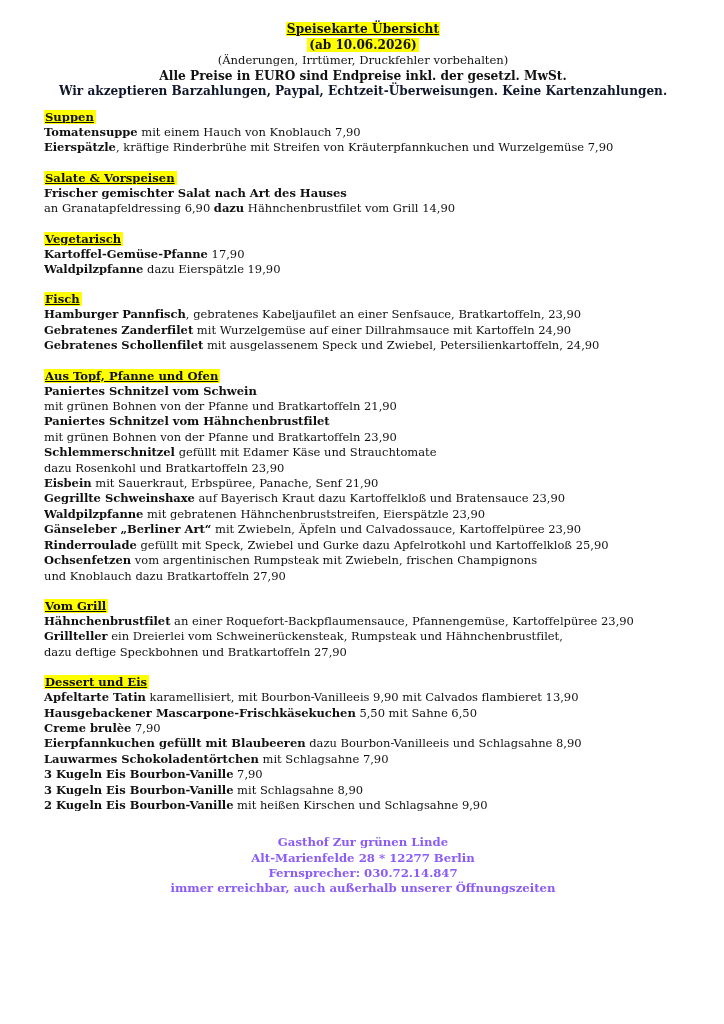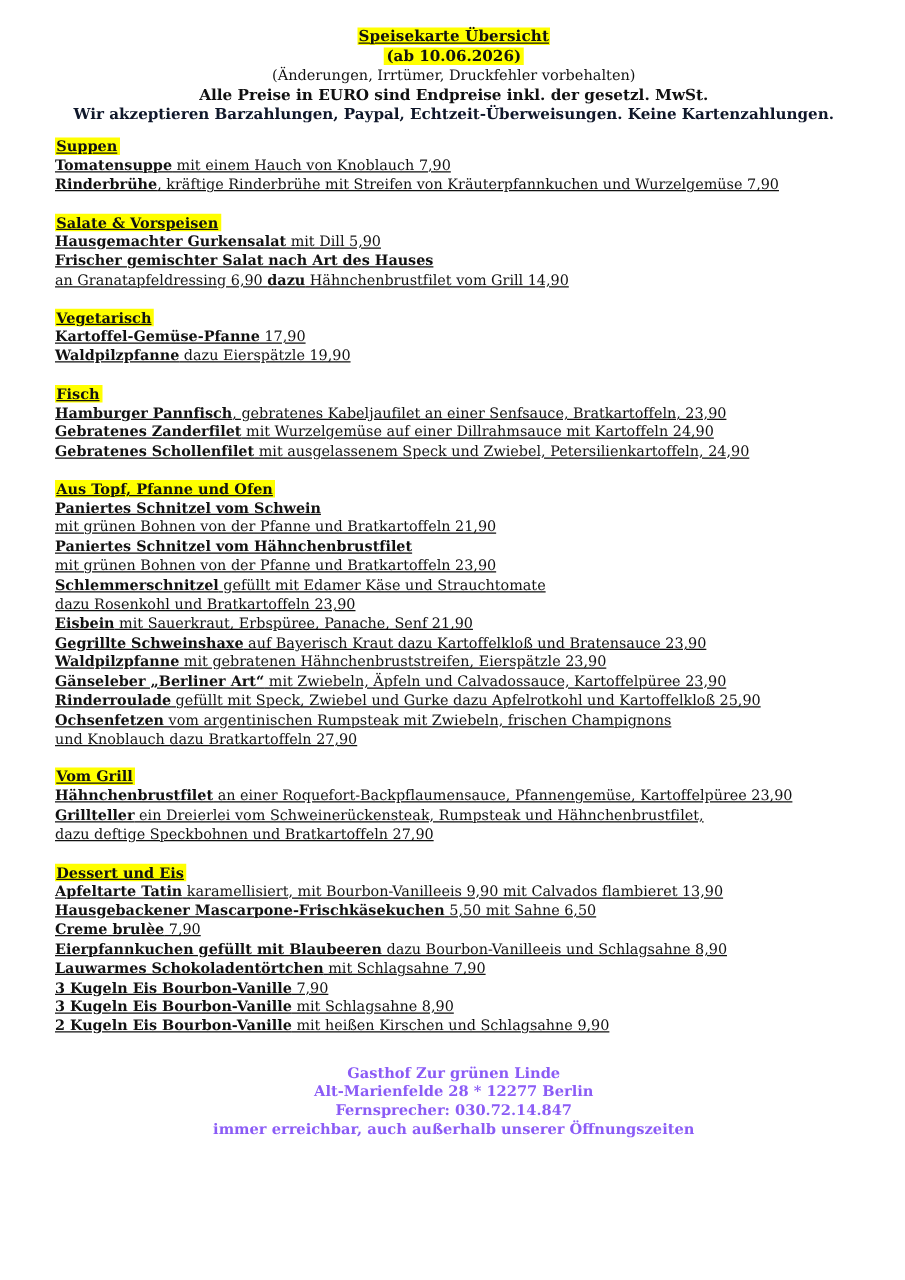--- a/index.html
+++ b/index.html
@@ -81,21 +81,20 @@
     text-underline-offset: 1px;
     margin-bottom: 1px;
     white-space: nowrap;
   }
 
   .item-line {
     font-size: 11.5px;
     line-height: 15.4px;
     white-space: nowrap;
     letter-spacing: -0.01px;
-    text-decoration: underline;
   }
   .item-line b { font-weight: bold; }
 
   
   .footer {
     margin-top: 22px;
     text-align: center;
     color: #8b5cf6;
   }
   .footer-line {
@@ -112,22 +111,22 @@
 
   <div class="header">
     <div class="header-line hl-title"><span class="mark">Speisekarte Übersicht</span></div>
     <div class="header-line hl-date"><span class="mark">(ab 10.06.2026)</span></div>
     <div class="header-line hl-reg">(Änderungen, Irrtümer, Druckfehler vorbehalten)</div>
     <div class="header-line hl-bold">Alle Preise in EURO sind Endpreise inkl. der gesetzl. MwSt.</div>
     <div class="header-line hl-red">Wir akzeptieren Barzahlungen, Paypal, Echtzeit-Überweisungen. Keine Kartenzahlungen.</div>
   </div>
 
   <div id="sections-root">
-      <div class="section"><div class="section-head">Suppen</div><div class="item-line"><b>Tomatensuppe</b><span> mit einem Hauch von Knoblauch 7,90</span></div><div class="item-line"><b>Rinderbrühe</b><span>, kräftige Rinderbrühe mit Streifen von Kräuterpfannkuchen und Wurzelgemüse 7,90</span></div></div>
-      <div class="section"><div class="section-head">Salate &amp; Vorspeisen</div><div class="item-line"><b>Hausgemachter Gurkensalat</b><span> mit Dill 5,90</span></div><div class="item-line"><b>Frischer gemischter Salat nach Art des Hauses</b></div><div class="item-line"><span>an Granatapfeldressing  6,90 </span><b>dazu</b><span> Hähnchenbrustfilet vom Grill 14,90</span></div></div>
+      <div class="section"><div class="section-head">Suppen</div><div class="item-line"><b>Tomatensuppe</b><span> mit einem Hauch von Knoblauch 7,90</span></div><div class="item-line"><b>Eierspätzle</b><span>, kräftige Rinderbrühe mit Streifen von Kräuterpfannkuchen und Wurzelgemüse 7,90</span></div></div>
+      <div class="section"><div class="section-head">Salate &amp; Vorspeisen</div><div class="item-line"><b>Frischer gemischter Salat nach Art des Hauses</b></div><div class="item-line"><span>an Granatapfeldressing  6,90 </span><b>dazu</b><span> Hähnchenbrustfilet vom Grill 14,90</span></div></div>
       <div class="section"><div class="section-head">Vegetarisch</div><div class="item-line"><b>Kartoffel-Gemüse-Pfanne</b><span> 17,90</span></div><div class="item-line"><b>Waldpilzpfanne</b><span> dazu Eierspätzle 19,90</span></div></div>
       <div class="section"><div class="section-head">Fisch</div><div class="item-line"><b>Hamburger Pannfisch</b><span>, gebratenes Kabeljaufilet an einer Senfsauce, Bratkartoffeln, 23,90</span></div><div class="item-line"><b>Gebratenes Zanderfilet</b><span> mit Wurzelgemüse auf einer Dillrahmsauce mit Kartoffeln 24,90</span></div><div class="item-line"><b>Gebratenes Schollenfilet</b><span> mit ausgelassenem Speck und Zwiebel, Petersilienkartoffeln, 24,90</span></div></div>
       <div class="section"><div class="section-head">Aus Topf, Pfanne und Ofen</div><div class="item-line"><b>Paniertes Schnitzel vom Schwein</b></div><div class="item-line"><span>mit grünen Bohnen von der Pfanne und Bratkartoffeln 21,90</span></div><div class="item-line"><b>Paniertes Schnitzel vom Hähnchenbrustfilet</b></div><div class="item-line"><span>mit grünen Bohnen von der Pfanne und Bratkartoffeln 23,90</span></div><div class="item-line"><b>Schlemmerschnitzel</b><span> gefüllt mit Edamer Käse und Strauchtomate</span></div><div class="item-line"><span>dazu Rosenkohl und Bratkartoffeln 23,90</span></div><div class="item-line"><b>Eisbein</b><span> mit Sauerkraut, Erbspüree, Panache, Senf 21,90</span></div><div class="item-line"><b>Gegrillte Schweinshaxe</b><span> auf Bayerisch Kraut dazu Kartoffelkloß und Bratensauce 23,90</span></div><div class="item-line"><b>Waldpilzpfanne</b><span> mit gebratenen Hähnchenbruststreifen, Eierspätzle 23,90</span></div><div class="item-line"><b>Gänseleber „Berliner Art“</b><span> mit Zwiebeln, Äpfeln und Calvadossauce, Kartoffelpüree 23,90</span></div><div class="item-line"><b>Rinderroulade</b><span> gefüllt mit Speck, Zwiebel und Gurke dazu Apfelrotkohl und Kartoffelkloß 25,90</span></div><div class="item-line"><b>Ochsenfetzen</b><span> vom argentinischen Rumpsteak mit Zwiebeln, frischen Champignons</span></div><div class="item-line"><span>und Knoblauch dazu Bratkartoffeln 27,90</span></div></div>
       <div class="section"><div class="section-head">Vom Grill</div><div class="item-line"><b>Hähnchenbrustfilet</b><span> an einer Roquefort-Backpflaumensauce, Pfannengemüse, Kartoffelpüree 23,90</span></div><div class="item-line"><b>Grillteller</b><span> ein Dreierlei vom Schweinerückensteak, Rumpsteak und Hähnchenbrustfilet,</span></div><div class="item-line"><span>dazu deftige Speckbohnen und Bratkartoffeln 27,90</span></div></div>
       <div class="section"><div class="section-head">Dessert und Eis</div><div class="item-line"><b>Apfeltarte Tatin</b><span> karamellisiert, mit Bourbon-Vanilleeis 9,90 mit Calvados flambieret 13,90</span></div><div class="item-line"><b>Hausgebackener Mascarpone-Frischkäsekuchen</b><span> 5,50 mit Sahne 6,50</span></div><div class="item-line"><b>Creme brulèe</b><span> 7,90</span></div><div class="item-line"><b>Eierpfannkuchen gefüllt mit Blaubeeren</b><span> dazu Bourbon-Vanilleeis und Schlagsahne 8,90</span></div><div class="item-line"><b>Lauwarmes Schokoladentörtchen</b><span> mit Schlagsahne 7,90</span></div><div class="item-line"><b>3 Kugeln Eis Bourbon-Vanille</b><span> 7,90</span></div><div class="item-line"><b>3 Kugeln Eis Bourbon-Vanille</b><span> mit Schlagsahne 8,90</span></div><div class="item-line"><b>2 Kugeln Eis Bourbon-Vanille</b><span> mit heißen Kirschen und Schlagsahne 9,90</span></div></div>
     </div>
 
   <div class="footer" id="footer-root">
       <div class="footer-line">Gasthof Zur grünen Linde</div>
       <div class="footer-line">Alt-Marienfelde 28 * 12277 Berlin</div>

